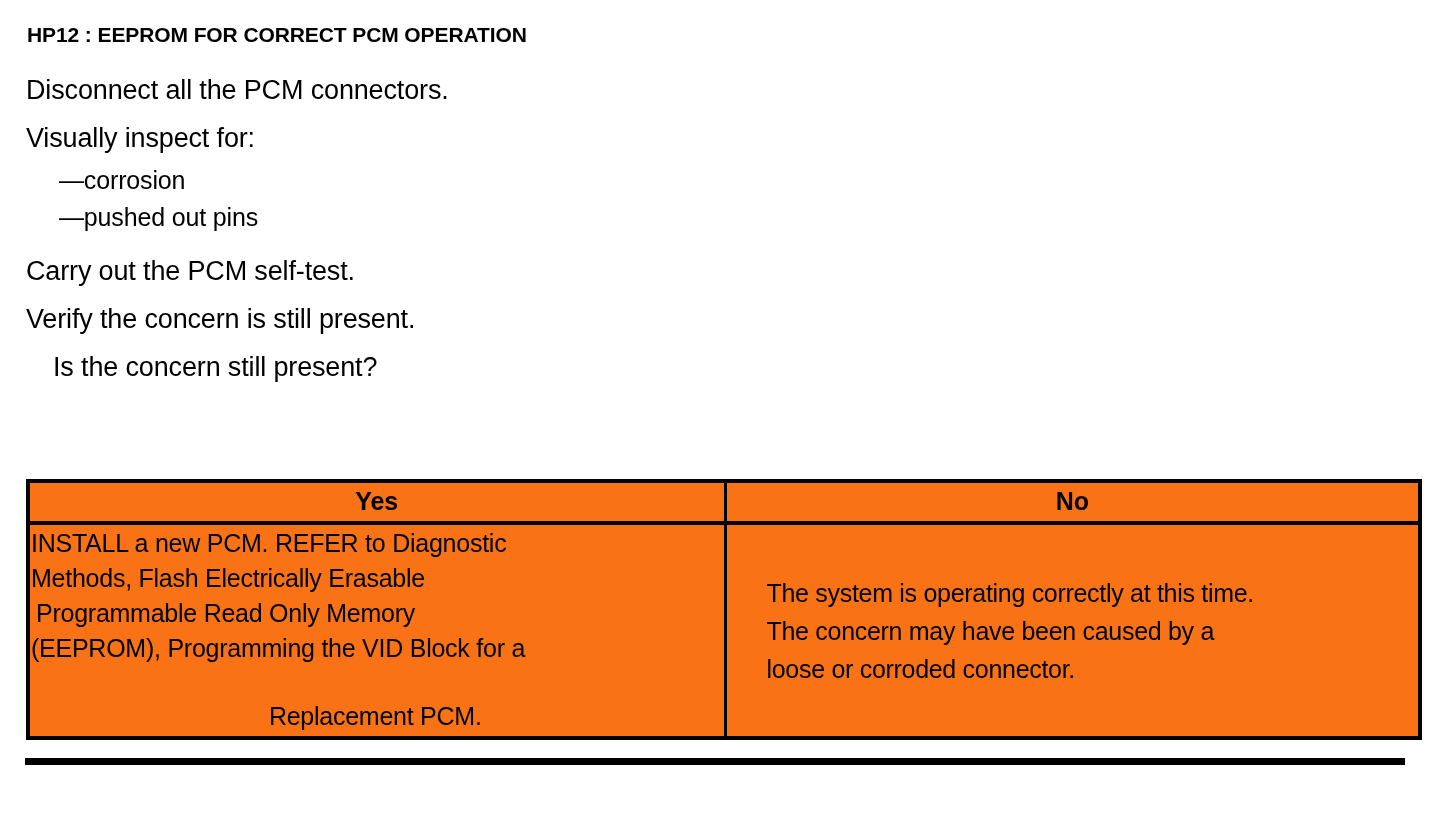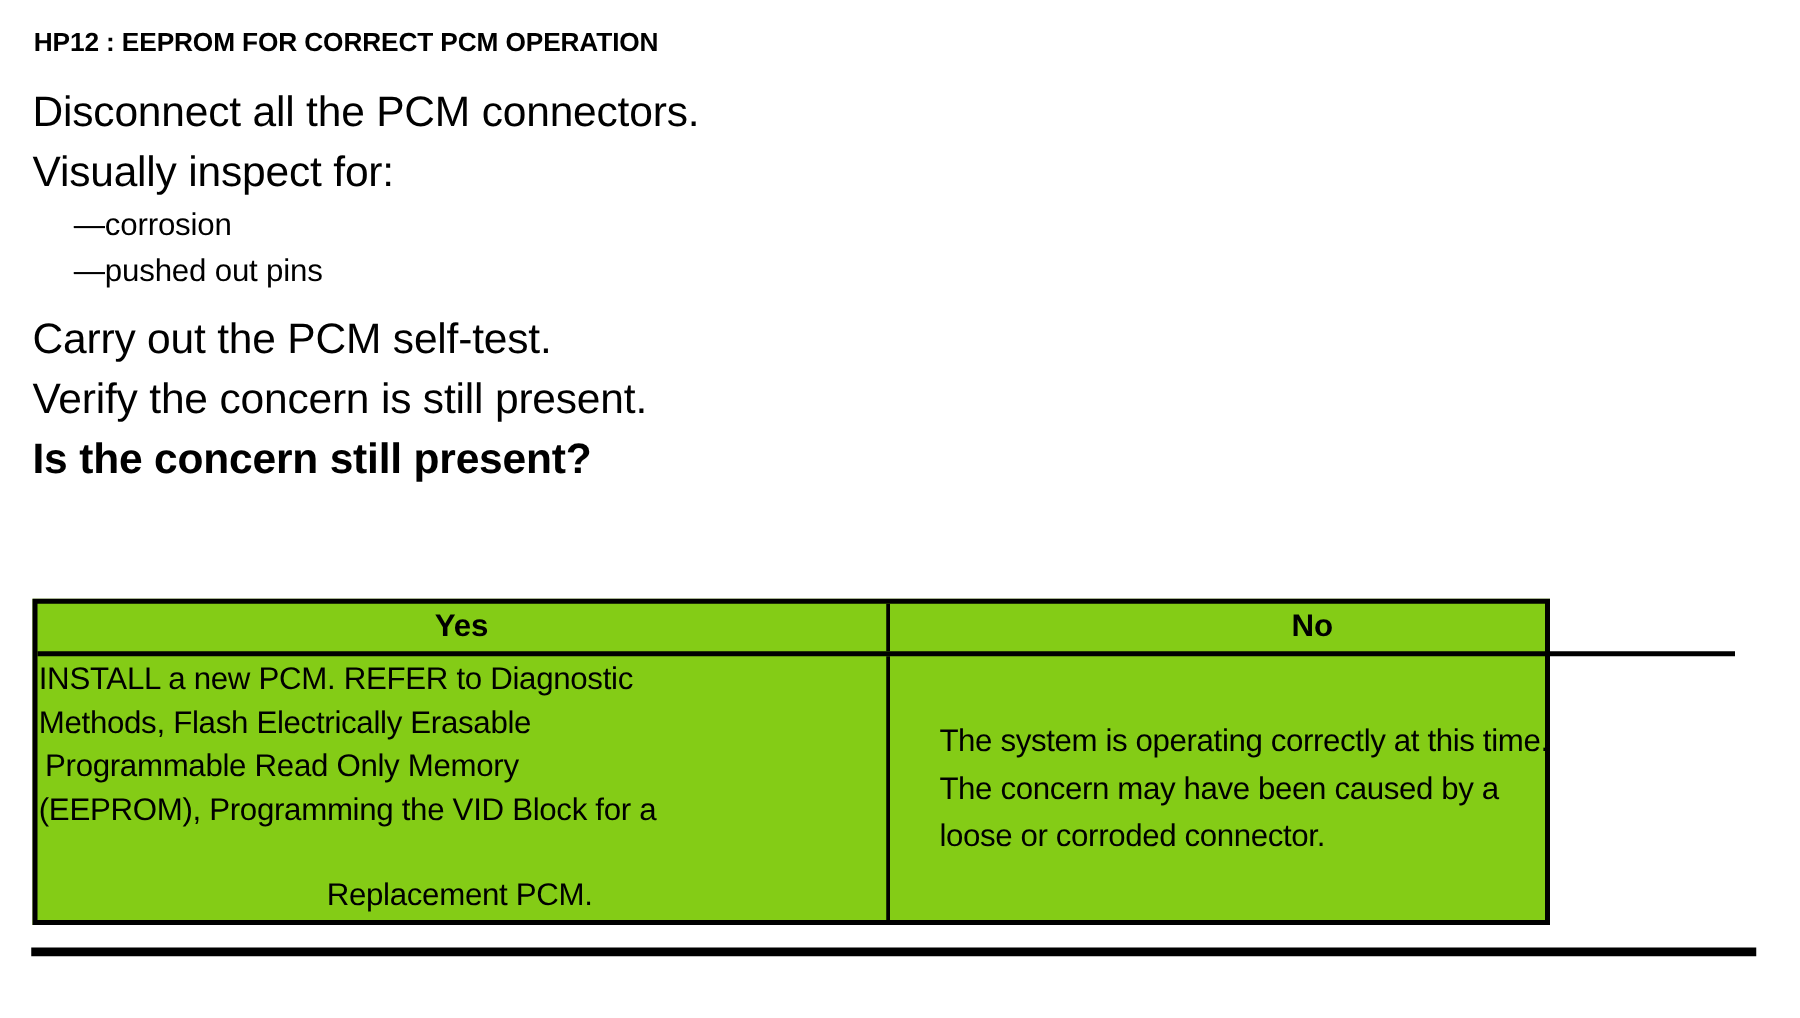--- a/index.html
+++ b/index.html
@@ -39,27 +39,28 @@
   }
 
   
   .steps {
     position: absolute;
     left: 26px;
     top: 66px;
     width: 1380px;
   }
   .step-line {
-    font-size: 34px;
+    font-size: 27px;
     line-height: 48px;
     white-space: nowrap;
     letter-spacing: -0.15px;
   }
   .step-line.bold {
-    font-weight: bold;
+    font-weight: normal;
+    margin-left: 27px;
   }
   .sub-list {
     margin: 0;
     padding: 0;
   }
   .sub-line {
     font-size: 25px;
     line-height: 37px;
     white-space: nowrap;
     padding-left: 33px;
@@ -67,24 +68,24 @@
   }
   .gap-after-sub {
     height: 11px;
   }
 
   
   .decision-table {
     position: absolute;
     left: 26px;
     top: 479px;
-    width: 1214px;
+    width: 1396px;
     border: 4px solid #000000;
     border-collapse: collapse;
-    background: #84cc16;
+    background: #f97316;
     box-sizing: border-box;
   }
   .decision-table table {
     border-collapse: collapse;
     width: 100%;
     table-layout: fixed;
   }
   .decision-table col.col-yes { width: 680px; }
   .decision-table col.col-no  { width: 678px; }
 

